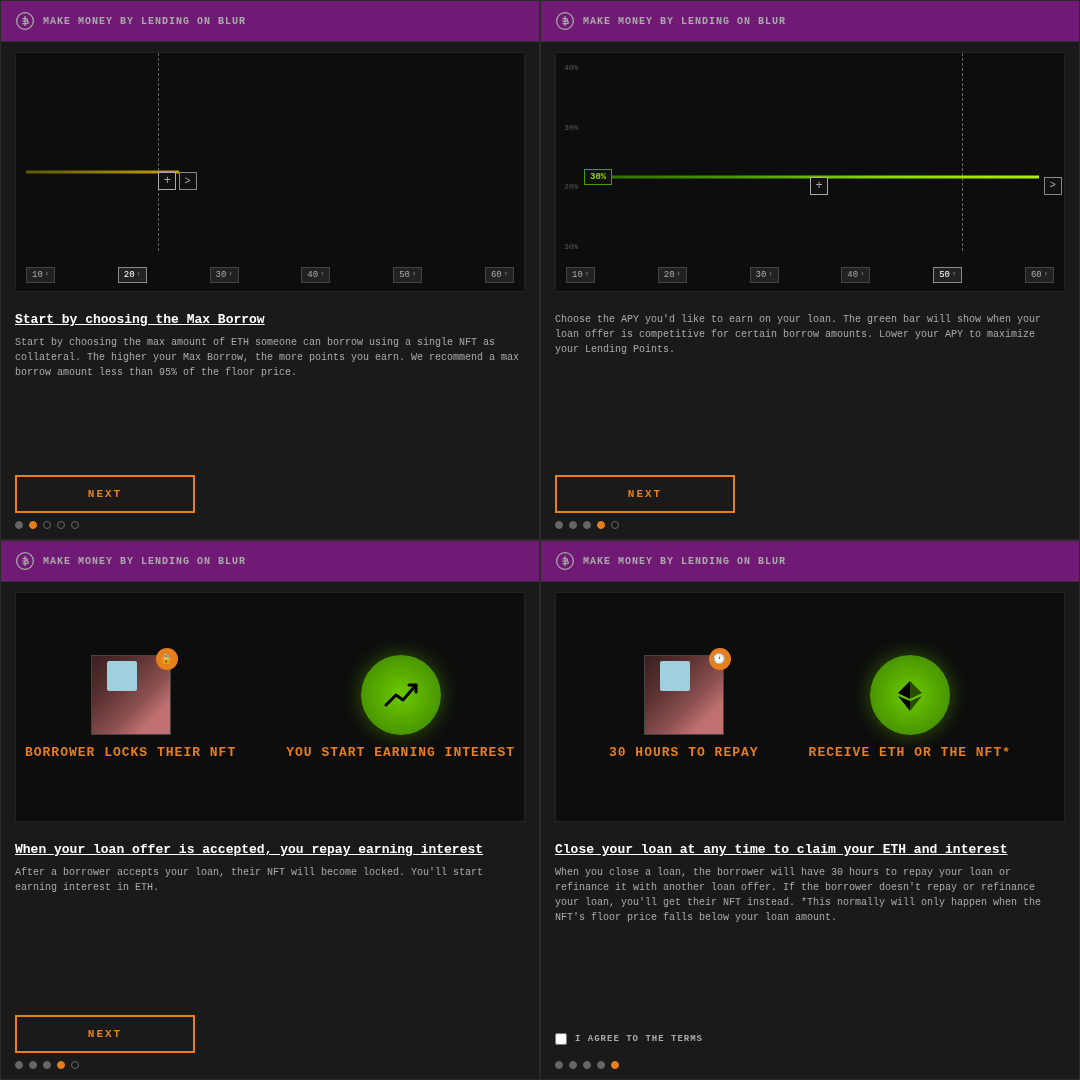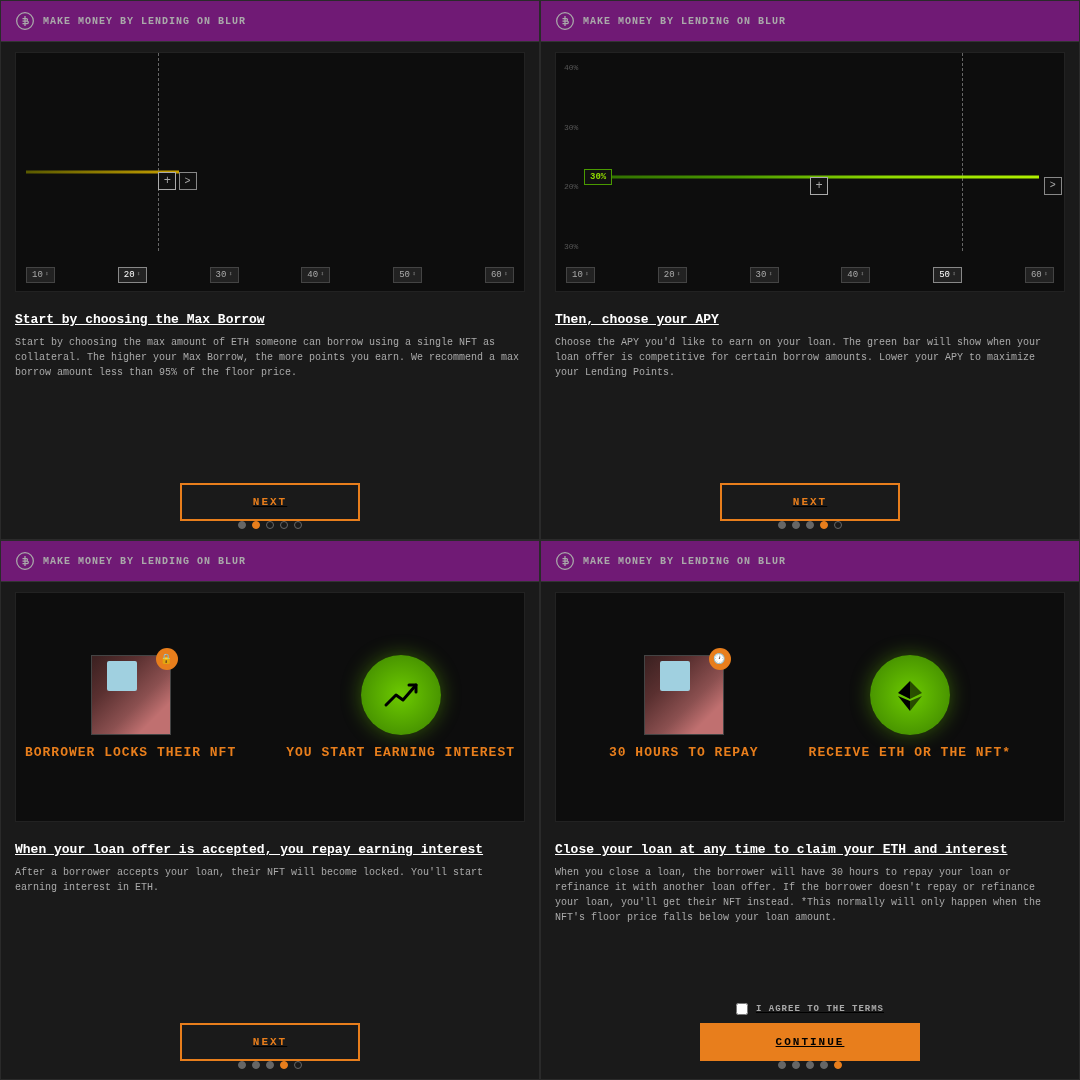--- a/index.html
+++ b/index.html
@@ -66,24 +66,23 @@
     }
     .section-text {
       font-size: 10px;
       color: #aaa;
       line-height: 1.5;
       flex: 1;
     }
     .button-area {
       display: flex;
       flex-direction: column;
-      align-items: center;
-      gap: 0;
+      align-items: flex-start;
+      gap: 8px;
       padding: 10px 14px;
-      text-decoration: underline;
     }
     .next-btn {
       width: 180px;
       height: 38px;
       background: transparent;
       border: 2px solid #e87e1c;
       color: #e87e1c;
       font-size: 11px;
       font-weight: bold;
       letter-spacing: 2px;
@@ -454,21 +453,20 @@
       <div class="val-box">10 <span class="arrow-icon">⬍</span></div>
       <div class="val-box">20 <span class="arrow-icon">⬍</span></div>
       <div class="val-box">30 <span class="arrow-icon">⬍</span></div>
       <div class="val-box">40 <span class="arrow-icon">⬍</span></div>
       <div class="val-box highlighted">50 <span class="arrow-icon">⬍</span></div>
       <div class="val-box">60 <span class="arrow-icon">⬍</span></div>
     </div>
   </div>
 
   <div class="content-area">
-    <div class="section-title">Then, choose your APY</div>
     <div class="section-text">Choose the APY you'd like to earn on your loan. The green bar will show when your loan offer is competitive for certain borrow amounts. Lower your APY to maximize your Lending Points.</div>
   </div>
 
   <div class="button-area">
     <button class="next-btn">NEXT</button>
     <div class="dots">
       <div class="dot filled"></div>
       <div class="dot filled"></div>
       <div class="dot filled"></div>
       <div class="dot active"></div>
@@ -555,21 +553,20 @@
   <div class="content-area">
     <div class="section-title">Close your loan at any time to claim your ETH and interest</div>
     <div class="section-text">When you close a loan, the borrower will have 30 hours to repay your loan or refinance it with another loan offer. If the borrower doesn't repay or refinance your loan, you'll get their NFT instead. *This normally will only happen when the NFT's floor price falls below your loan amount.</div>
   </div>
 
   <div class="button-area">
     <div class="checkbox-area">
       <input type="checkbox" class="checkbox" style="">
       <span class="checkbox-label">I AGREE TO THE TERMS</span>
     </div>
-    <button class="continue-btn">CONTINUE</button>
     <div class="dots">
       <div class="dot filled"></div>
       <div class="dot filled"></div>
       <div class="dot filled"></div>
       <div class="dot filled"></div>
       <div class="dot active"></div>
     </div>
   </div>
 </div>
 

